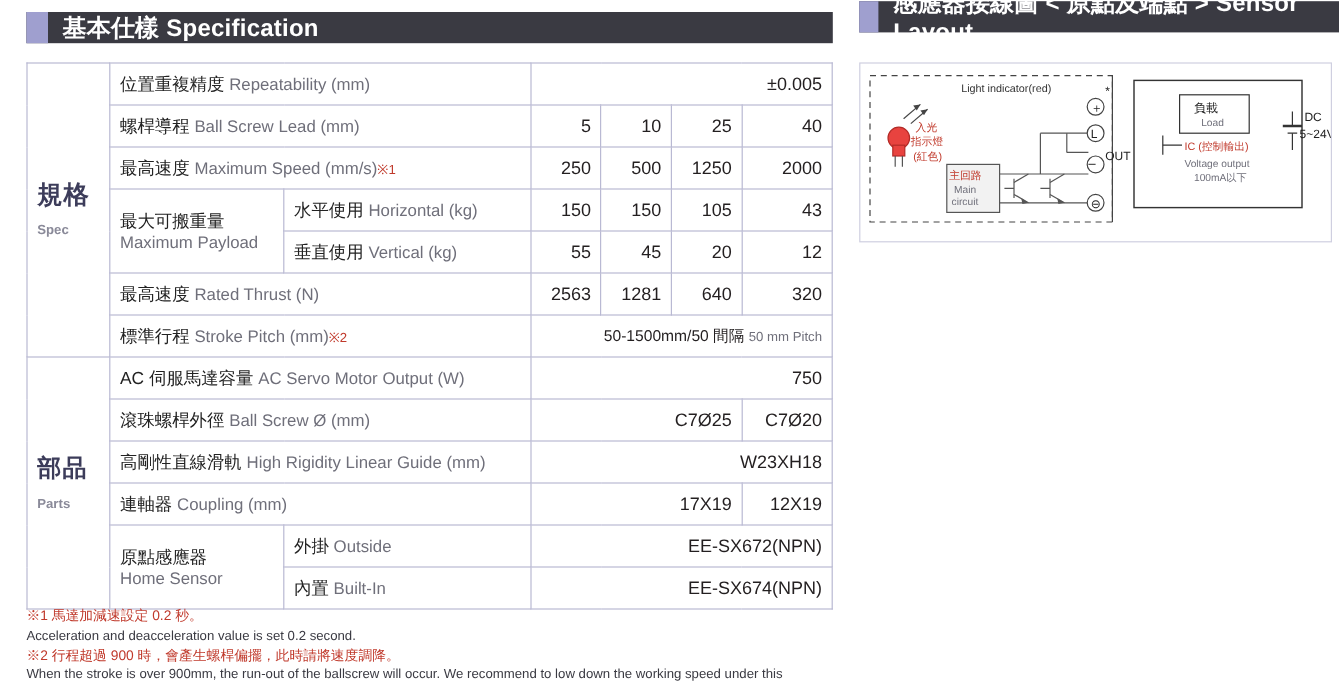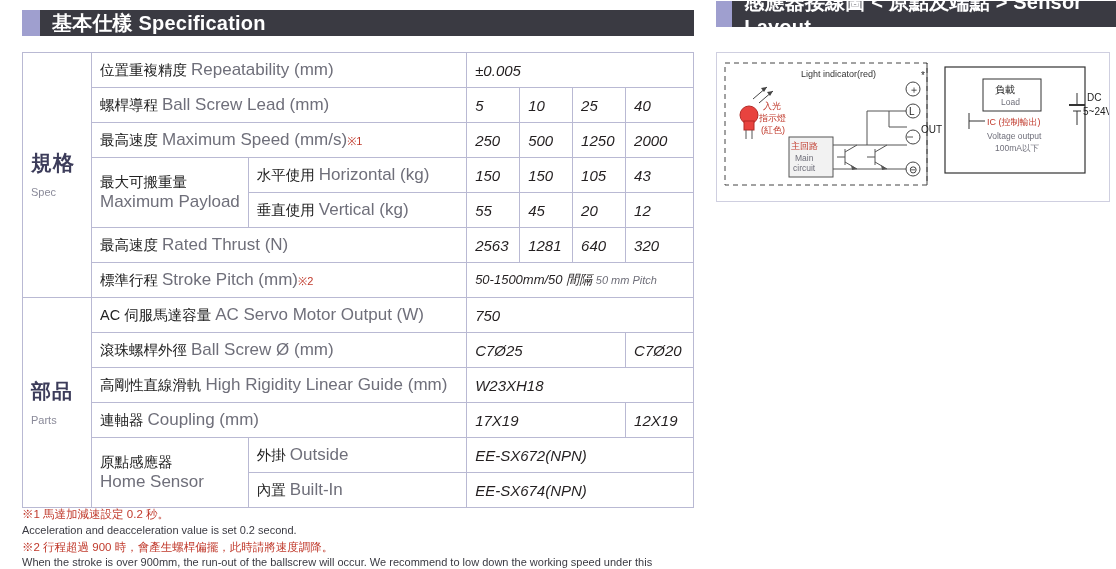--- a/index.html
+++ b/index.html
@@ -35,34 +35,34 @@
     height:34px;
     vertical-align:middle;
     background:#ffffff;
   }
   td.grp{
     width:52px;
     background:#ece9f3;
     padding:0 2px;
   }
   .grp .cn{display:block;font-size:21px;font-weight:bold;color:#3c3c5a;line-height:1.05;letter-spacing:1px;}
-  .grp .en{display:block;font-size:11px;color:#8a8a99;margin-top:11px;}
+  .grp .en{display:block;font-size:11px;color:#8a8a99;margin-top:11px;font-weight:bold;}
   td.lbl{
     background:#ece9f3;
     width:auto;
     white-space:nowrap;
   }
   td.lbl2{
     background:#ece9f3;
     white-space:nowrap;
   }
   .cn-l{font-size:14.5px;color:#222;}
-  .en-l{font-size:17px;color:#6f6f7a;margin-left:4px;text-align:center;}
+  .en-l{font-size:14px;color:#6f6f7a;margin-left:4px;text-align:center;}
   .note{color:#c0392b;font-size:11px;}
-  td.val{text-align:left;background:#fff;font-size:15px;font-style:italic;}
+  td.val{text-align:right;background:#fff;font-size:15px;}
   td.val.small{font-size:13px;}
   .u-sub{font-size:11px;color:#6f6f7a;}
 
   
   .footnotes{position:absolute;left:22px;top:506px;width:680px;line-height:1.45;}
   .fn-red{color:#c0392b;font-size:11.5px;}
   .fn-gray{color:#3a3a42;font-size:11px;}
 
   
   .diag{position:absolute;left:716px;top:52px;width:392px;height:148px;border:1px solid #cfcfe0;background:#fff;}

